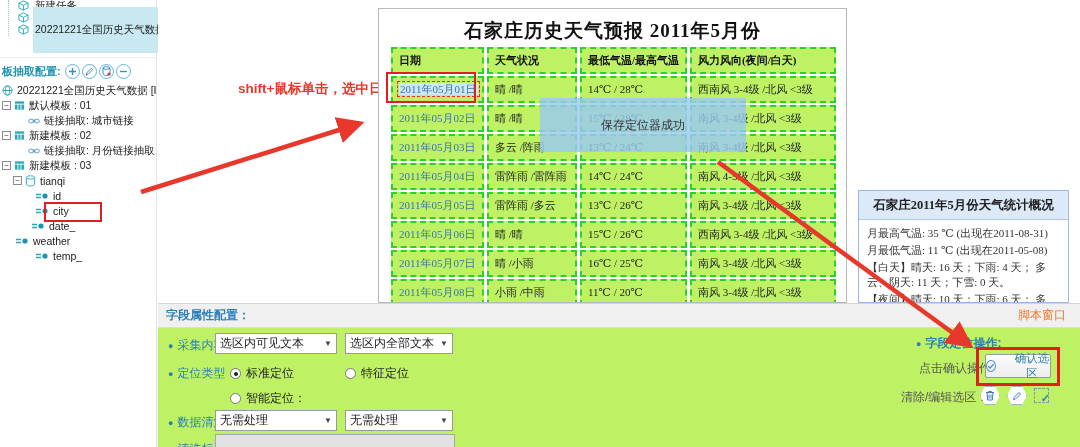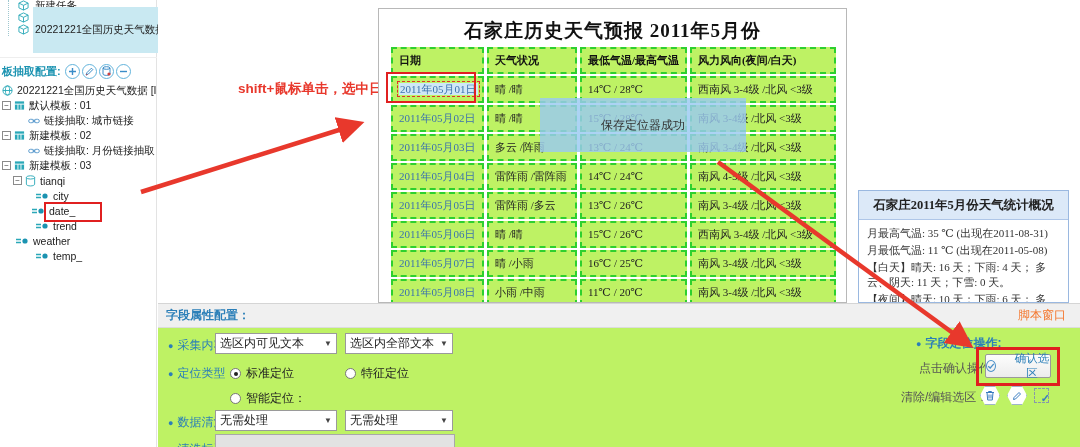--- a/index.html
+++ b/index.html
@@ -245,39 +245,39 @@
           </span>
           <span class="lbl">tianqi</span>
         </div>
         <div class="tree-item" style="padding-left: 36px;">
           <span class="field-ic">
             <svg width="13" height="8" viewBox="0 0 13 8">
               <path d="M0 2.5 h5 M0 5.5 h5" stroke="#2aa8b8" stroke-width="1.4"></path>
               <circle cx="9" cy="4" r="2.6" fill="#1b93b1"></circle>
             </svg>
           </span>
-          <span class="lbl">city</span>
-        </div>
-        <div class="tree-item" style="padding-left: 32px;">
+          <span class="lbl">id</span>
+        </div>
+        <div class="tree-item" style="padding-left: 36px;">
           <span class="field-ic">
             <svg width="13" height="8" viewBox="0 0 13 8">
               <path d="M0 2.5 h5 M0 5.5 h5" stroke="#2aa8b8" stroke-width="1.4"></path>
               <circle cx="9" cy="4" r="2.6" fill="#1b93b1"></circle>
             </svg>
           </span>
-          <span class="lbl">date_</span>
-        </div>
-        <div class="tree-item" style="padding-left: 36px;">
+          <span class="lbl">city</span>
+        </div>
+        <div class="tree-item" style="padding-left: 32px;">
           <span class="field-ic">
             <svg width="13" height="8" viewBox="0 0 13 8">
               <path d="M0 2.5 h5 M0 5.5 h5" stroke="#2aa8b8" stroke-width="1.4"></path>
               <circle cx="9" cy="4" r="2.6" fill="#1b93b1"></circle>
             </svg>
           </span>
-          <span class="lbl">trend</span>
+          <span class="lbl">date_</span>
         </div>
         <div class="tree-item" style="padding-left: 16px;">
           <span class="field-ic">
             <svg width="13" height="8" viewBox="0 0 13 8">
               <path d="M0 2.5 h5 M0 5.5 h5" stroke="#2aa8b8" stroke-width="1.4"></path>
               <circle cx="9" cy="4" r="2.6" fill="#1b93b1"></circle>
             </svg>
           </span>
           <span class="lbl">weather</span>
         </div>

